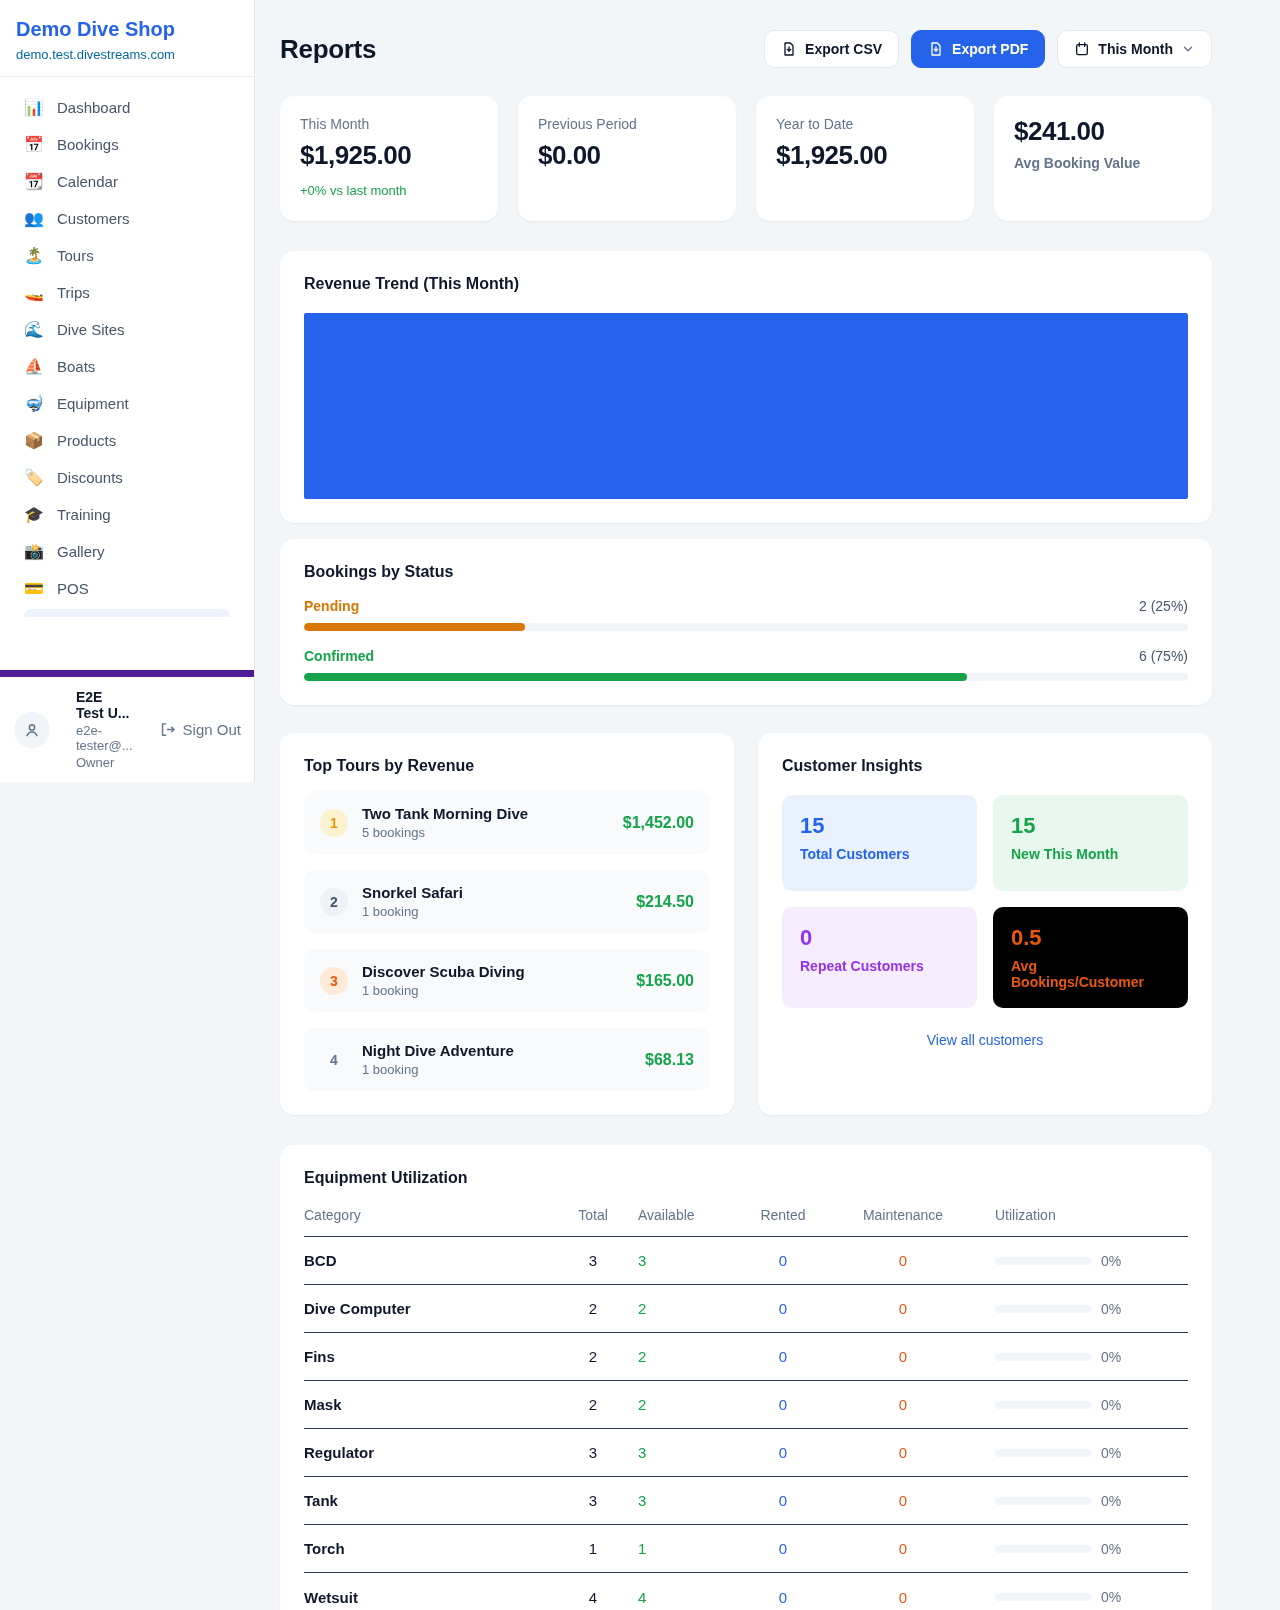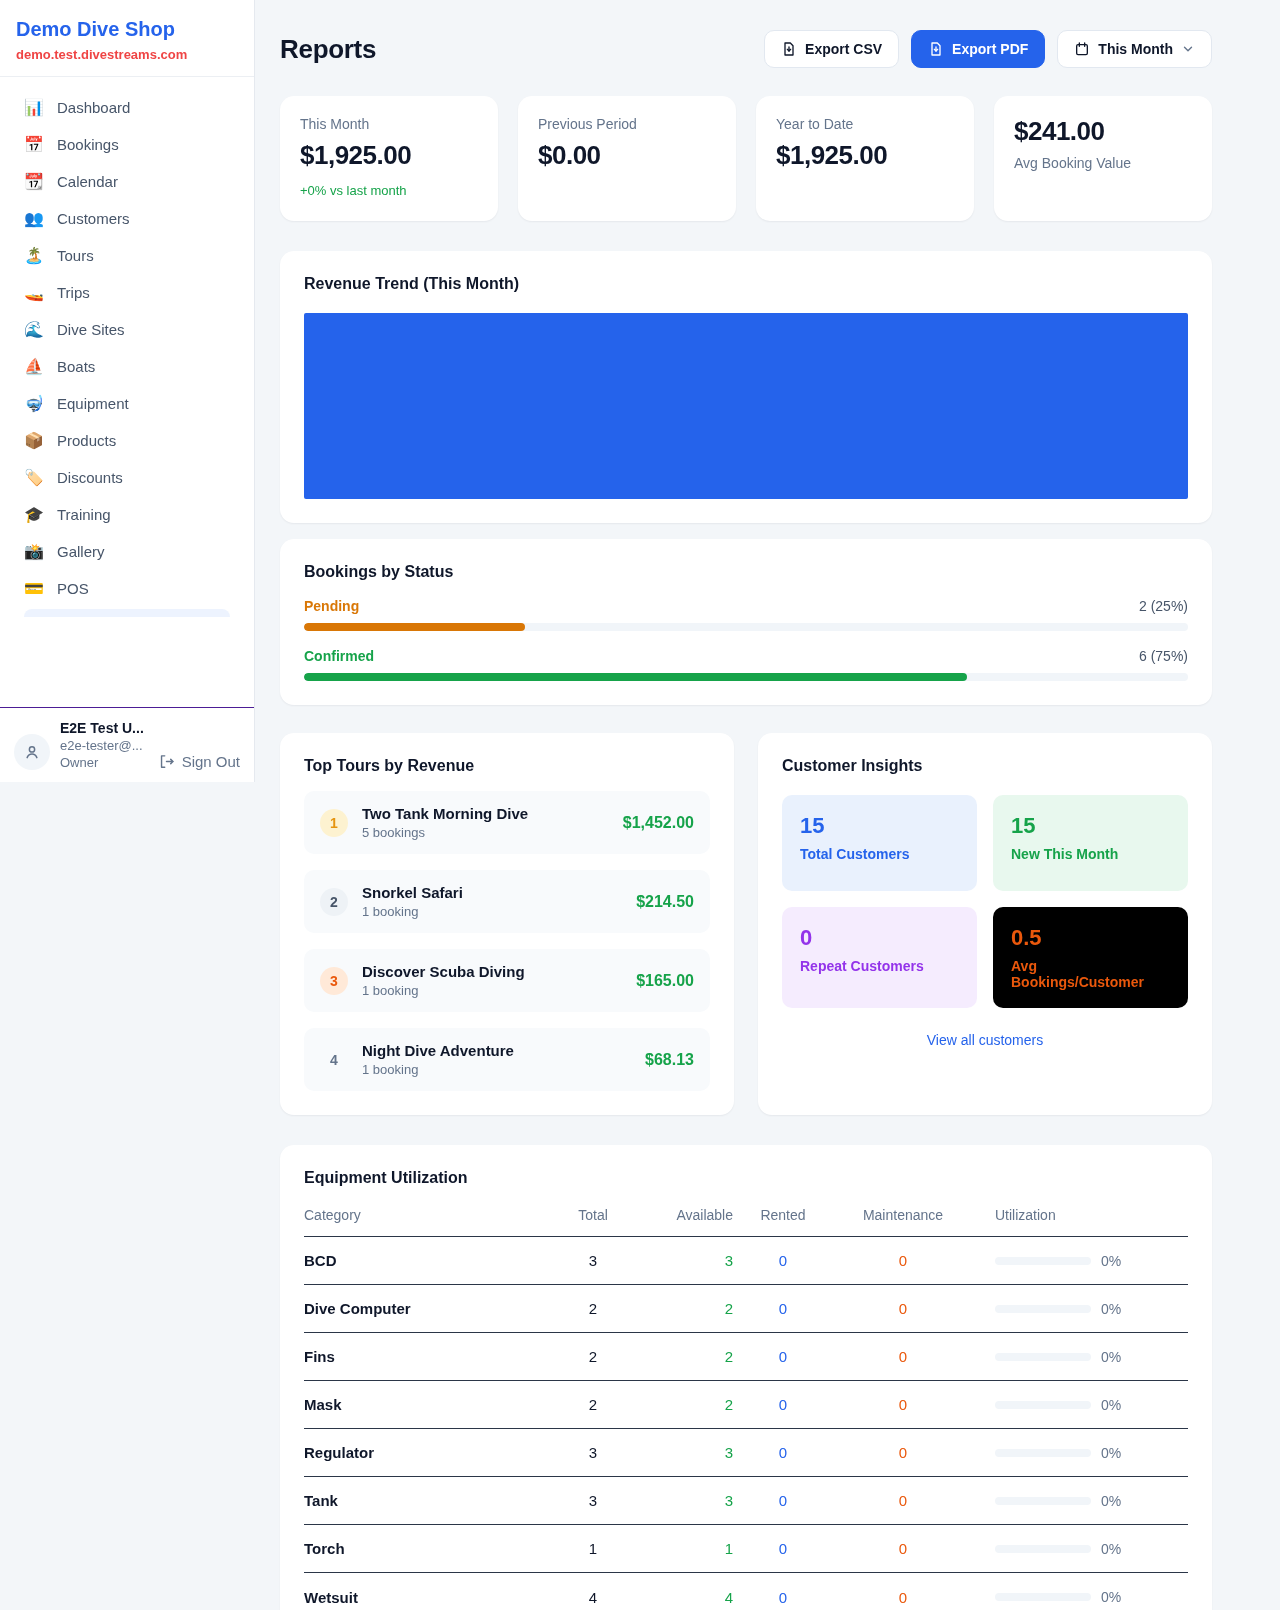--- a/index.html
+++ b/index.html
@@ -12,32 +12,32 @@
   }
   
   .sidebar {
     position: absolute; top:0; left:0;
     width: 255px; height: 782px;
     background:#fff; border-right:1px solid #e5e9ef;
     display:flex; flex-direction:column;
   }
   .brand { padding:18px 16px 14px; border-bottom:1px solid #eceff3; }
   .brand-title { font-size:20px; font-weight:700; color:#2563eb; margin-bottom:6px; }
-  .brand-domain { font-size:13px; color:#ef4444;font-weight:bold; }
+  .brand-domain { font-size:13px; color:#0369a1; }
   .nav { flex:1; padding:12px 12px 0; overflow:hidden; }
   .nav-item {
     display:flex; align-items:center; gap:13px;
     padding:10px 12px; border-radius:8px;
     font-size:15px; color:#475569; cursor:pointer;
   }
   .nav-icon { width:20px; font-size:16px; text-align:center; line-height:1; }
   .partial-active { height:8px; margin:2px 12px 0; border-radius:8px 8px 0 0; background:#edf3fe; }
   .user-box {
-    border-top:1px solid #4c1d95; padding:12px 14px;
-    display:flex; align-items:flex-end; gap:10px; background:#fff;
+    border-top:7px solid #4c1d95; padding:12px 14px;
+    display:flex; align-items:center; gap:26px; background:#fff;
   }
   .avatar {
     width:36px; height:36px; border-radius:50%; background:#f1f5f9;
     display:flex; align-items:center; justify-content:center; color:#64748b; flex:none;
   }
   .user-name { font-size:14px; font-weight:700; color:#0f172a; }
   .user-email, .user-role { font-size:13px; color:#64748b; margin-top:2px; }
   .signout { margin-left:auto; display:flex; align-items:center; gap:7px; color:#64748b; font-size:15px; cursor:pointer; white-space:nowrap; }
 
   
@@ -56,21 +56,21 @@
 
   .card { background:#fff; border-radius:14px; box-shadow:0 1px 2px rgba(15,23,42,.06); }
 
   
   .stats { display:grid; grid-template-columns:repeat(4,1fr); gap:20px; margin-top:28px; }
   .stat { padding:20px; min-height:125px; }
   .stat-label { font-size:14px; color:#64748b; }
   .stat-value { font-size:26px; font-weight:700; letter-spacing:-0.5px; margin-top:8px; }
   .stat-delta { font-size:13px; color:#16a34a; margin-top:12px; }
   .stat.value-first .stat-value { margin-top:0; }
-  .stat.value-first .stat-label { margin-top:8px; }
+  .stat.value-first .stat-label { margin-top:8px;font-weight:bold; }
 
   
   .row2 { display:grid; grid-template-columns:1fr; gap:16px; margin-top:30px; align-items:start; }
   .pad { padding:24px; }
   .card-title { font-size:16px; font-weight:700; }
   .chart-block { margin-top:20px; height:186px; background:#2563eb; border-radius:2px; }
   .status-group { margin-top:17px; }
   .status-head { display:flex; justify-content:space-between; align-items:center; font-size:14px; margin-bottom:9px; }
   .status-name { font-weight:700; }
   .status-name.orange { color:#d97706; }
@@ -109,21 +109,21 @@
   .tile.orange { background:#000000; } .tile.orange .tile-value, .tile.orange .tile-label { color:#ea580c; }
   .link-after-tiles { margin-top:24px; }
 
   
   .equip-card { margin-top:30px; padding:24px; }
   .thead { display:flex; align-items:center; font-size:14px; color:#64748b; margin-top:20px; padding-bottom:13px; border-bottom:1px solid #2b3648; }
   .trow { display:flex; align-items:center; height:48px; border-bottom:1px solid #2b3648; font-size:15px; }
   .trow:last-of-type { border-bottom:none; }
   .c-cat { flex:1; }
   .c-total { width:90px; text-align:center; }
-  .c-avail { width:95px; text-align:right; }
+  .c-avail { width:95px; text-align:left; }
   .c-rent { width:100px; text-align:center; }
   .c-maint { width:140px; text-align:center; }
   .c-util { width:215px; display:flex; align-items:center; gap:10px; padding-left:22px; }
   .thead .c-util { display:block; padding-left:22px; }
   .cat-name { font-weight:600; color:#0f172a; }
   .n-total { color:#0f172a; }
   .n-avail { color:#16a34a; }
   .n-rent { color:#2563eb; }
   .n-maint { color:#ea580c; }
   .mini-track { width:96px; height:8px; border-radius:4px; background:#f1f5f9; flex:none; }

